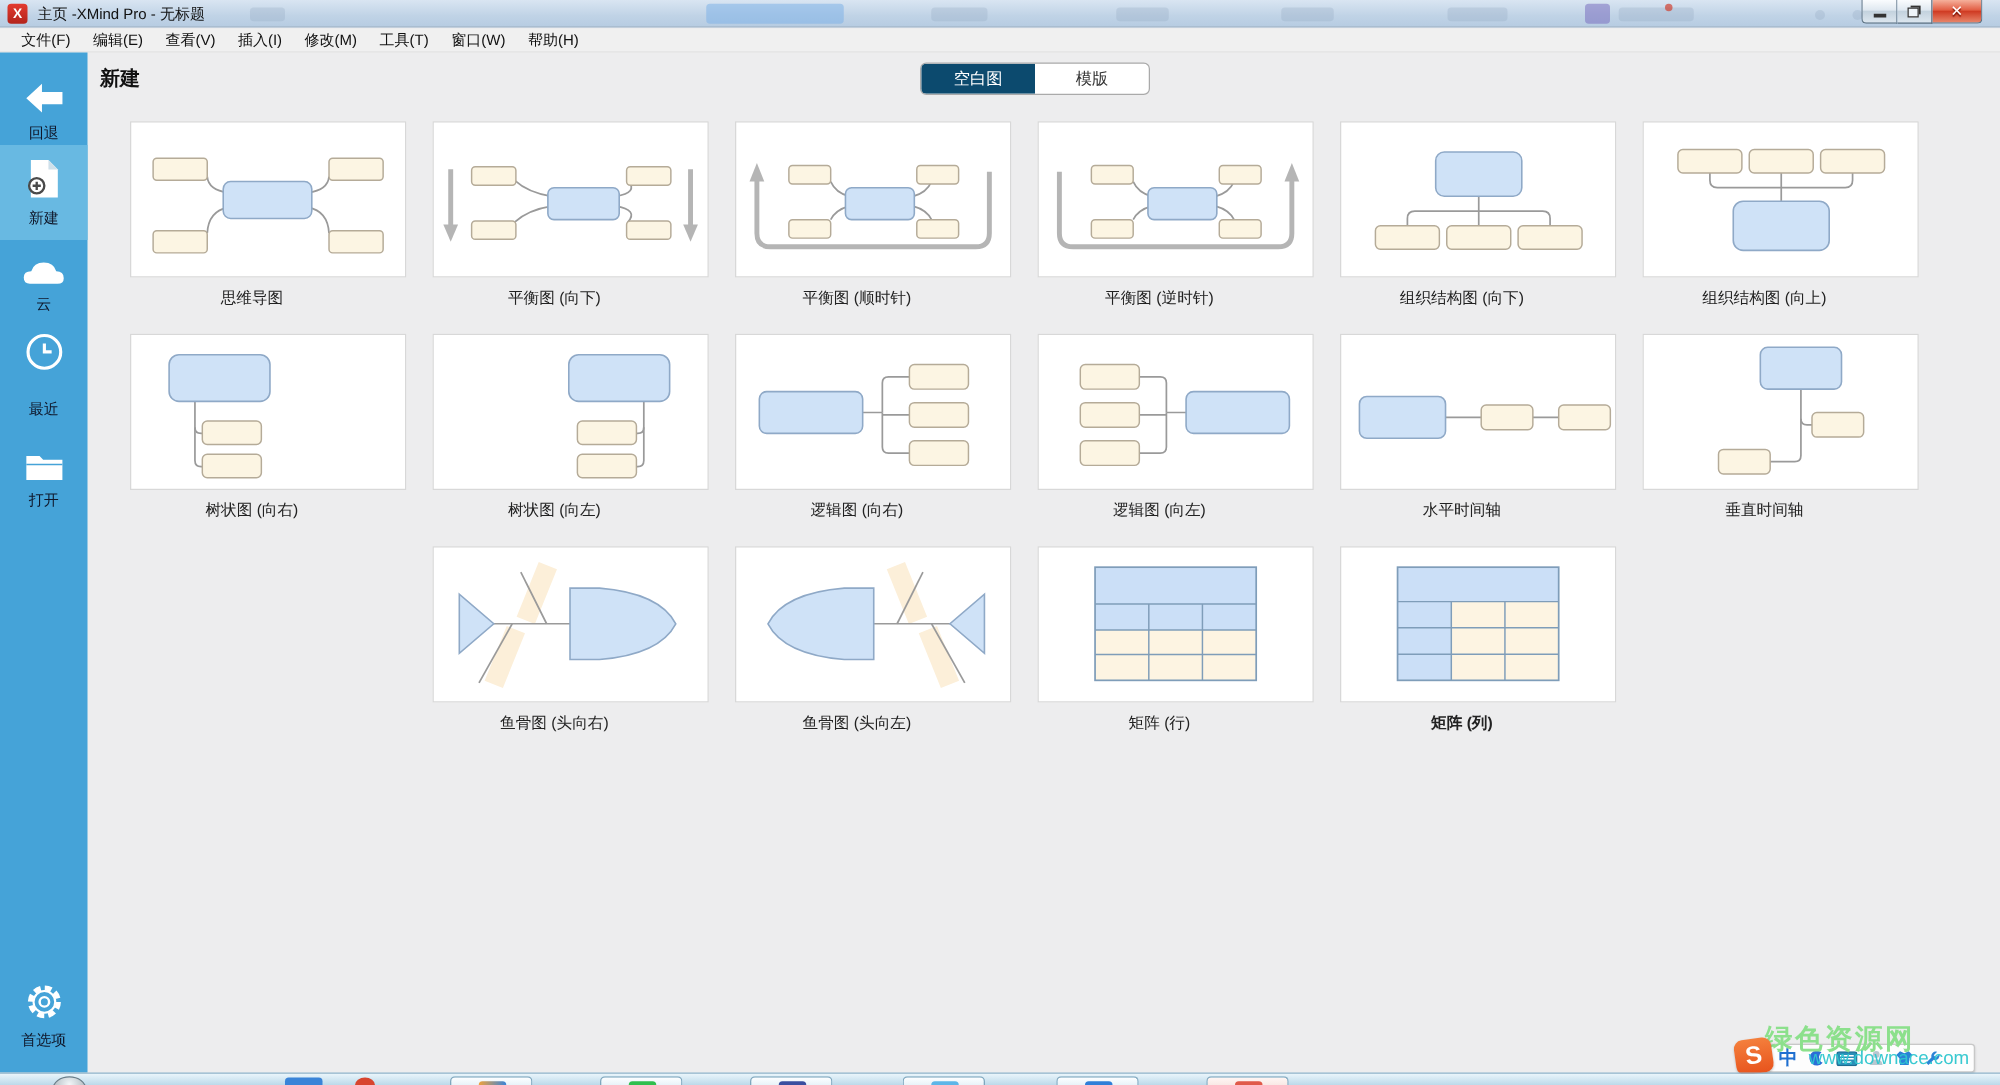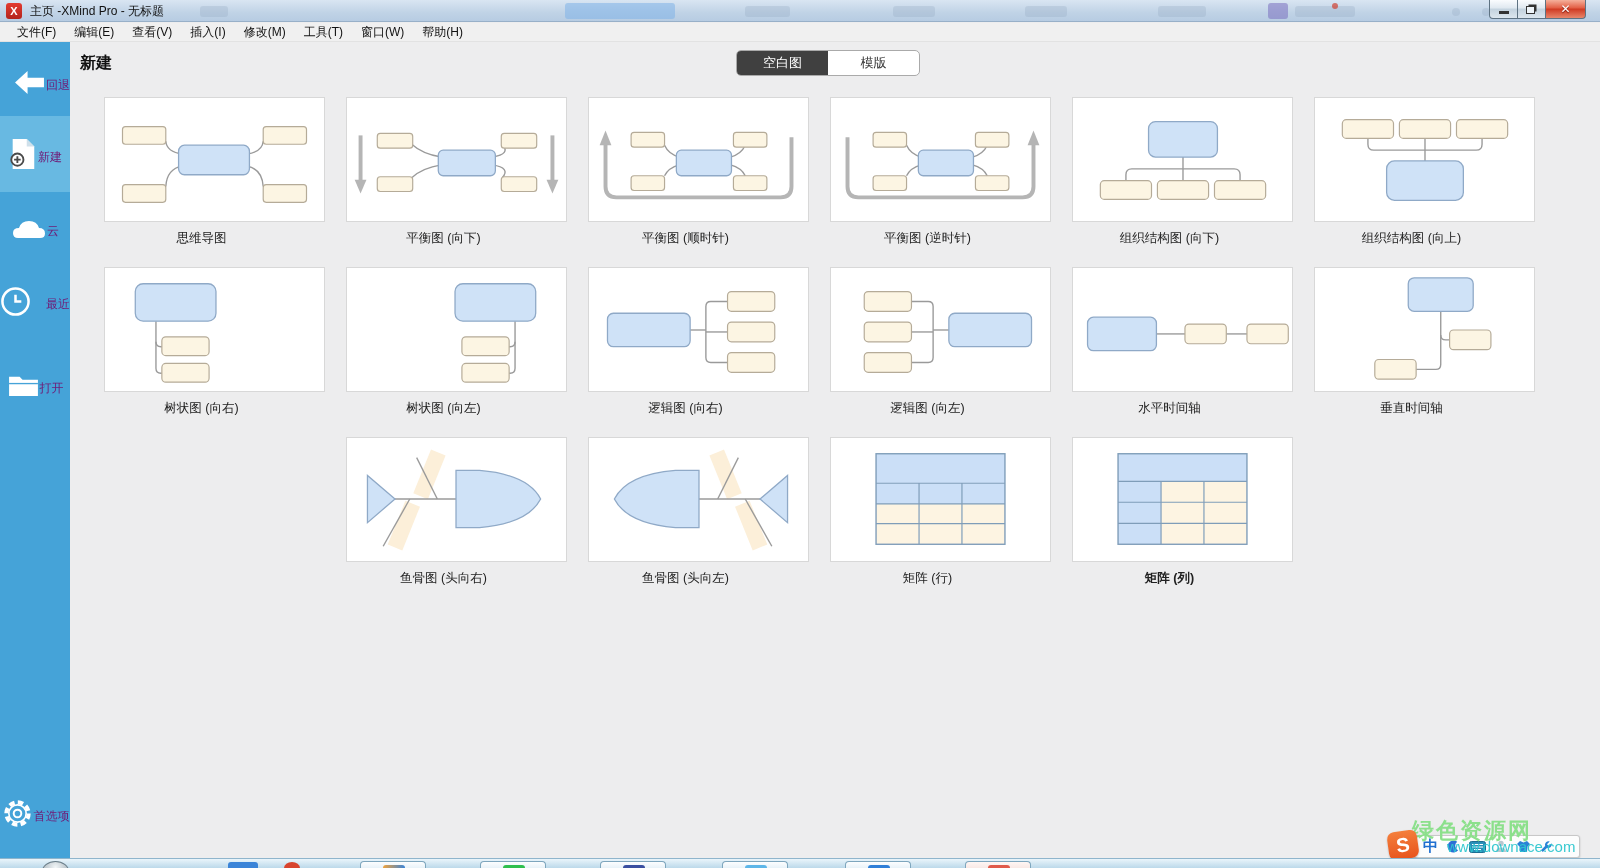--- a/index.html
+++ b/index.html
@@ -36,34 +36,34 @@
   
   .menubar { position:absolute; left:0; top:23px; width:1600px; height:19px;
     background:#f0f0f0; display:flex; align-items:center; padding-left:8px;
     border-bottom:1px solid #e2e2e2; }
   .menu-item { font-size:12px; color:#111; padding:0 9px; cursor:default; }
 
   
   .sidebar { position:absolute; left:0; top:42px; width:70px; height:816px;
     background:#45a3d8; }
   .side-item { position:absolute; left:0; width:70px; display:flex;
-    align-items:center; color:#701a75; }
+    flex-direction:column; align-items:center; color:#0f172a; }
   .side-item .lbl { font-size:12px; margin-top:6px; }
   .side-item.selected { background:#68b9e2; }
 
   
   .main { position:absolute; left:70px; top:42px; width:1530px; height:816px; }
   .page-title { position:absolute; left:10px; top:11px; font-size:16px;
     font-weight:bold; color:#111; }
   .seg-tabs { position:absolute; left:666px; top:8px; width:184px; height:26px;
     display:flex; border:1px solid #aaa; border-radius:5px; overflow:hidden;
     background:#fff; }
   .seg-tab { width:92px; display:flex; align-items:center; justify-content:center;
     font-size:13px; color:#333; cursor:default; }
-  .seg-tab.selected { background:#404040; color:#fff; }
+  .seg-tab.selected { background:#0c4a6e; color:#fff; }
 
   
   .cards { position:absolute; left:34px; top:55px;
     display:grid; grid-template-columns:repeat(6,221px); column-gap:21px;
     grid-auto-rows:170px; }
   .card { width:195px; }
   .thumb { width:221px; height:125px; background:#fff; border:1px solid #d8d8d8; }
   .thumb svg { width:100%; height:100%; display:block; }
   .card .cap { display:block; text-align:center; font-size:12.5px; color:#222;
     margin-top:8px; }

